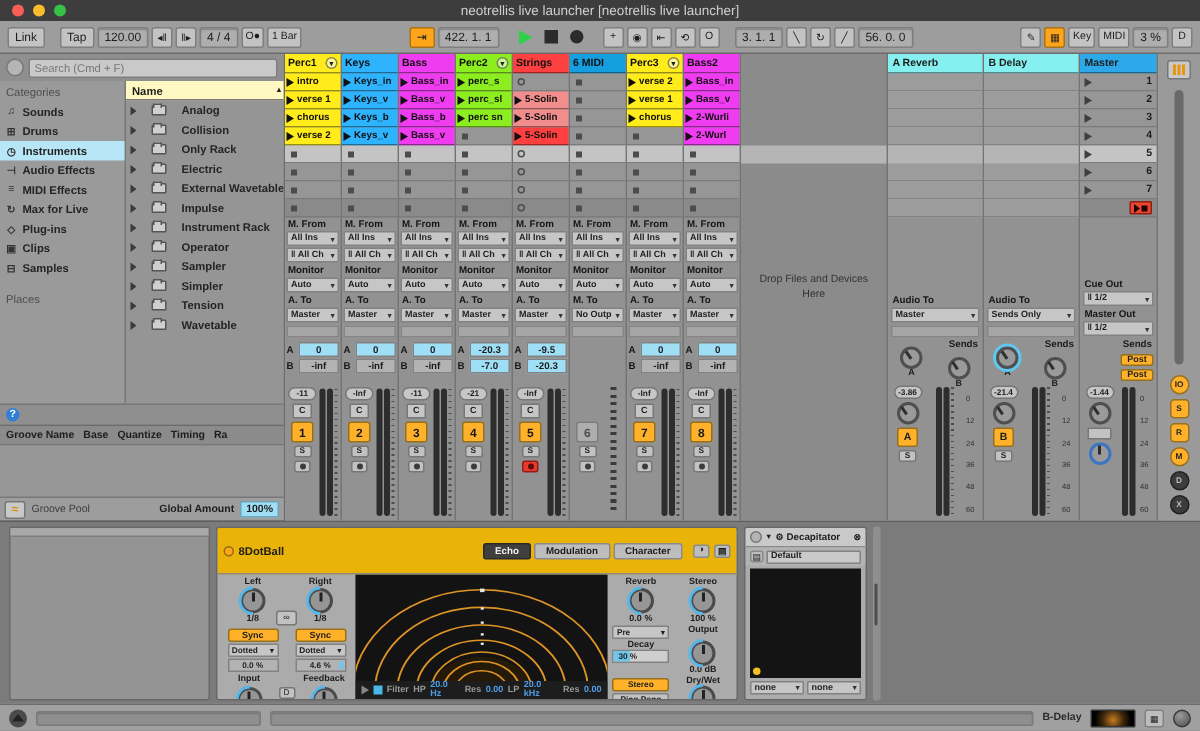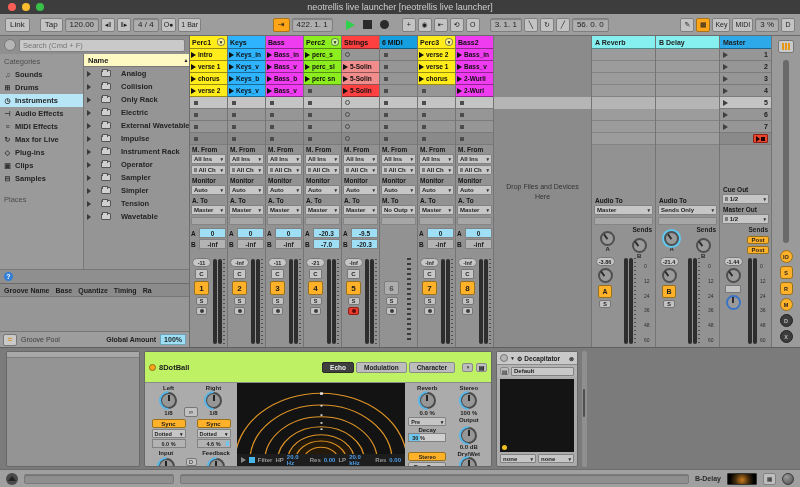--- a/index.html
+++ b/index.html
@@ -135,21 +135,21 @@
 .strip-ico{width:13px;height:13px;border-radius:50%;background:#ffb12a;border:1px solid #96701c;font-size:5.5px;font-weight:bold;display:flex;align-items:center;justify-content:center;color:#222;}
 .strip-ico.sq{border-radius:3px;}
 .strip-ico.dark{background:#3c3c3c;border-color:#222;color:#bbb;}
 
 
 .detail{flex:0 0 122px;height:122px;background:#7b7b7b;border-top:1px solid #5f5f5f;display:flex;padding:3px 4px 2px 6px;gap:4px;}
 .info-panel{width:134px;flex:0 0 134px;background:#949494;border:1px solid #686868;border-radius:2px;}
 .info-panel .strip{height:6px;background:#a8a8a8;border-bottom:1px solid #7e7e7e;}
 .device{background:#ababab;border:1px solid #686868;border-radius:2px;display:flex;flex-direction:column;overflow:hidden;}
 .echo-dev{width:348px;flex:0 0 348px;}
-.dev-title{height:14px;flex:0 0 14px;background:#bef264;display:flex;align-items:center;gap:3px;padding:15px 4px;font-size:7.5px;font-weight:bold;border-bottom:1px solid #8a8a8a;justify-content:center;}
+.dev-title{height:14px;flex:0 0 14px;background:#eab308;display:flex;align-items:center;gap:3px;padding:15px 4px;font-size:7.5px;font-weight:bold;border-bottom:1px solid #8a8a8a;justify-content:center;}
 .led{width:7px;height:7px;border-radius:50%;background:#ffa519;border:1px solid #8d6a14;flex:0 0 7px;}
 .tabs{display:flex;gap:2px;margin-left:auto;margin-right:4px;}
 .tab{font-size:6.5px;padding:1px 7px;background:#bdbdbd;border:1px solid #8a8a8a;border-radius:2px;font-weight:bold;}
 .tab.active{background:#3f3f3f;border-color:#2a2a2a;color:#eee;}
 .dev-ico{width:11px;height:9px;background:#bdbdbd;border:1px solid #8a8a8a;border-radius:2px;font-size:6px;display:flex;align-items:center;justify-content:center;}
 .echo-body{flex:1;display:flex;overflow:hidden;}
 .echo-left{width:92px;flex:0 0 92px;padding:2px 3px;font-size:6px;display:flex;flex-direction:column;}
 .lr-grid{display:grid;grid-template-columns:1fr 1fr;column-gap:4px;row-gap:1px;align-items:center;justify-items:center;}
 .kn{width:17px;height:17px;border-radius:50%;background:#969696;border:2px solid #4a4a4a;position:relative;}
 .kn::before{content:"";position:absolute;inset:-3px;border-radius:50%;border:2px solid transparent;border-left-color:#56b7e8;border-top-color:#56b7e8;transform:rotate(-45deg);}

